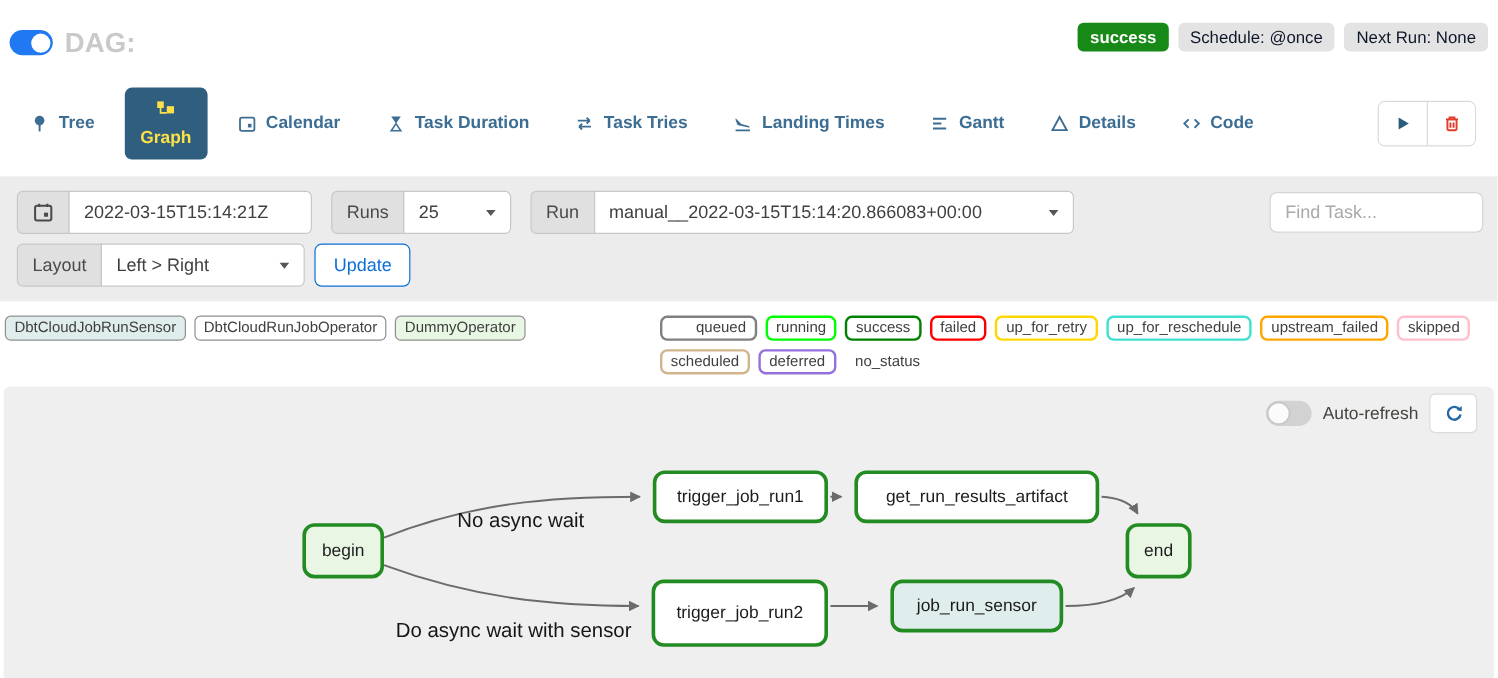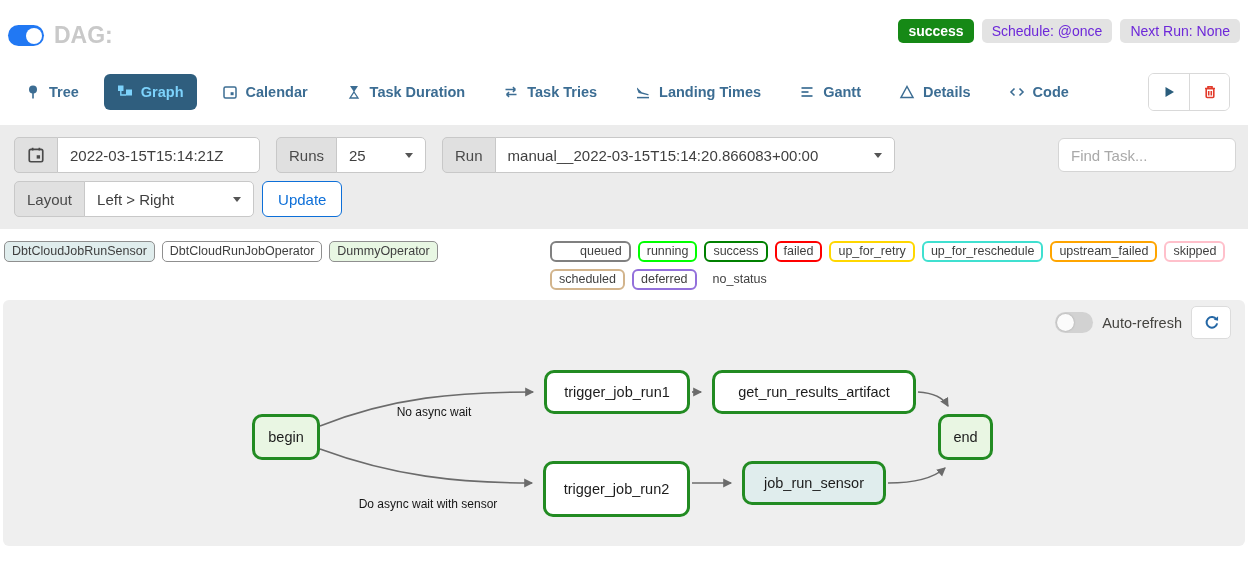--- a/index.html
+++ b/index.html
@@ -7,27 +7,27 @@
   body { position:relative; height:565px; overflow:hidden; }
 
   
   .hdr { display:flex; align-items:flex-start; padding:14px 8px 0 8px; }
   .hdr-left { display:flex; align-items:center; gap:10px; margin-top:8px; }
   .toggle { width:36px; height:21px; border-radius:11px; background:#2178f3; position:relative; cursor:pointer; flex:0 0 auto; }
   .toggle .knob { position:absolute; top:2.5px; right:2.5px; width:16px; height:16px; border-radius:50%; background:#fff; }
   .dag-prefix { font-size:23px; font-weight:700; color:#c9c9c9; }
   .dag-title  { font-size:23px; font-weight:700; color:#4a4a4a; letter-spacing:.2px; }
   .hdr-right { margin-left:auto; display:flex; gap:8px; margin-top:5px; }
-  .badge { font-size:14px; padding:4px 10px; border-radius:5px; background:#e3e3e3; color:#6d28d9; white-space:nowrap; }
+  .badge { font-size:14px; padding:4px 10px; border-radius:5px; background:#e3e3e3; color:#0f172a; white-space:nowrap; }
   .badge.success { background:#168916; color:#fff; font-weight:700; }
 
   
   .tabs { display:flex; align-items:center; margin-top:24px; padding:0 12px; gap:12px; }
   .tab { display:flex; align-items:center; gap:8px; padding:10px 13px; font-size:14.5px; color:#3c6d93; border-radius:6px; cursor:pointer; white-space:nowrap;font-weight:bold; }
-  .tab.active { background:#2f5e7e; color:#7dd3fc; }
+  .tab.active { background:#2f5e7e; color:#fde047;flex-direction:column; }
   .tab svg { display:block; }
   .tab-actions { margin-left:auto; margin-right:6px; display:flex; border:1px solid #d9d9d9; border-radius:6px; overflow:hidden; background:#fff; }
   .tab-actions .abtn { width:40px; height:36px; display:flex; align-items:center; justify-content:center; cursor:pointer; background:#fff; }
   .tab-actions .abtn + .abtn { border-left:1px solid #d9d9d9; }
 
   
   .filters { margin:14px 0 0 0; background:#ececec; padding:12px 12px 12px 14px; }
   .frow { display:flex; align-items:center; }
   .frow + .frow { margin-top:8px; }
   .igroup { display:flex; align-items:stretch; height:36px; }
@@ -52,21 +52,21 @@
 
   
   .graph { position:relative; margin:10px 3px 0 3px; height:246px; background:#efefef; border-radius:6px; }
   .autorow { position:absolute; top:6px; right:14px; display:flex; align-items:center; gap:9px; }
   .mini-toggle { width:38px; height:21px; border-radius:11px; background:#d2d2d2; position:relative; cursor:pointer; }
   .mini-toggle .knob { position:absolute; top:2px; left:2px; width:17px; height:17px; border-radius:50%; background:#fbfbfb; box-shadow:0 0 2px rgba(0,0,0,.25); }
   .auto-label { font-size:14.5px; color:#44433f; }
   .refresh-btn { width:40px; height:33px; background:#fff; border:1px solid #dcdcdc; border-radius:5px; display:flex; align-items:center; justify-content:center; cursor:pointer; }
   .edges { position:absolute; left:0; top:0; }
   .node { position:absolute; border:3px solid #228b22; border-radius:10px; background:#fff; display:flex; align-items:center; justify-content:center; font-size:14.5px; color:#1c1c1c; cursor:pointer; white-space:nowrap; }
-  .edge-label { position:absolute; transform:translate(-50%,-50%); font-size:12px; color:#161616; white-space:nowrap; }
+  .edge-label { position:absolute; transform:translate(-50%,-50%); font-size:17px; color:#161616; white-space:nowrap; }
 </style>
 </head>
 <body>
 
 <div class="hdr">
   <div class="hdr-left">
     <div class="toggle">
         <div class="knob"></div>
       </div>
     <span class="dag-prefix">DAG:</span>

